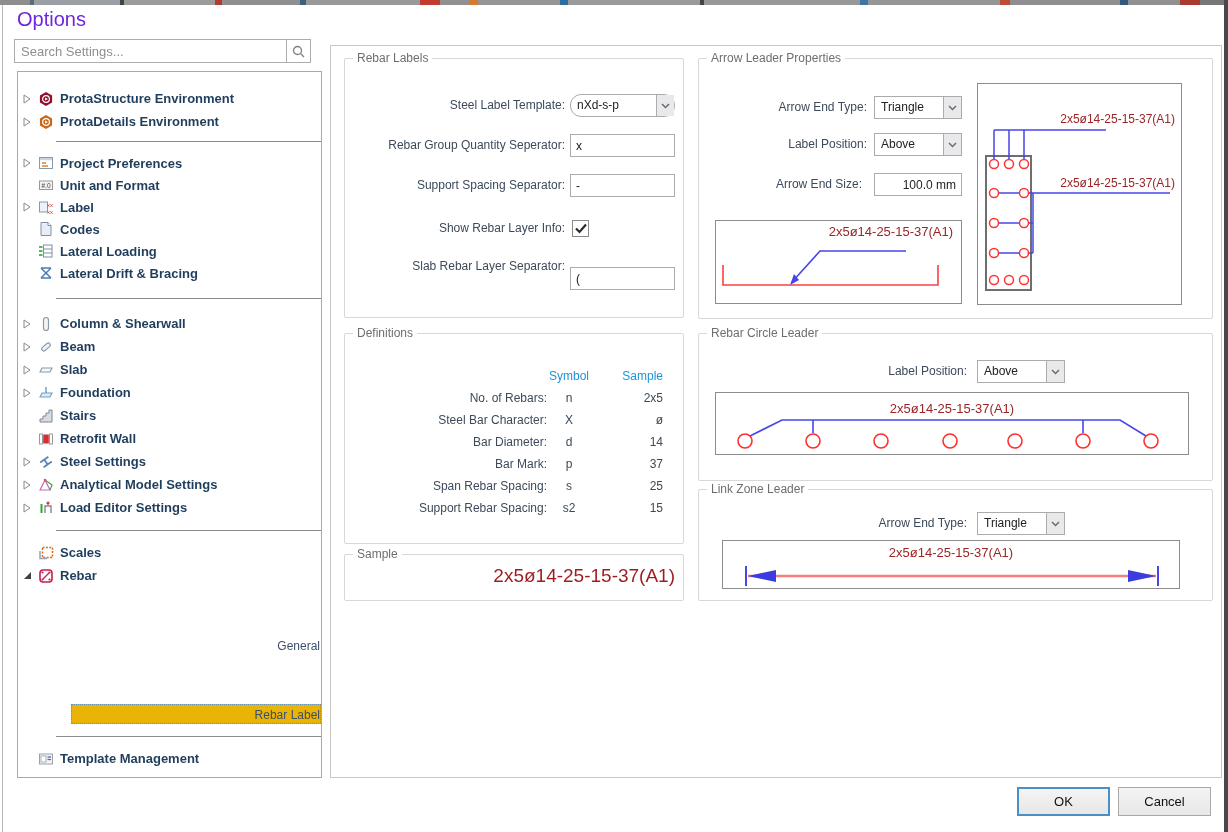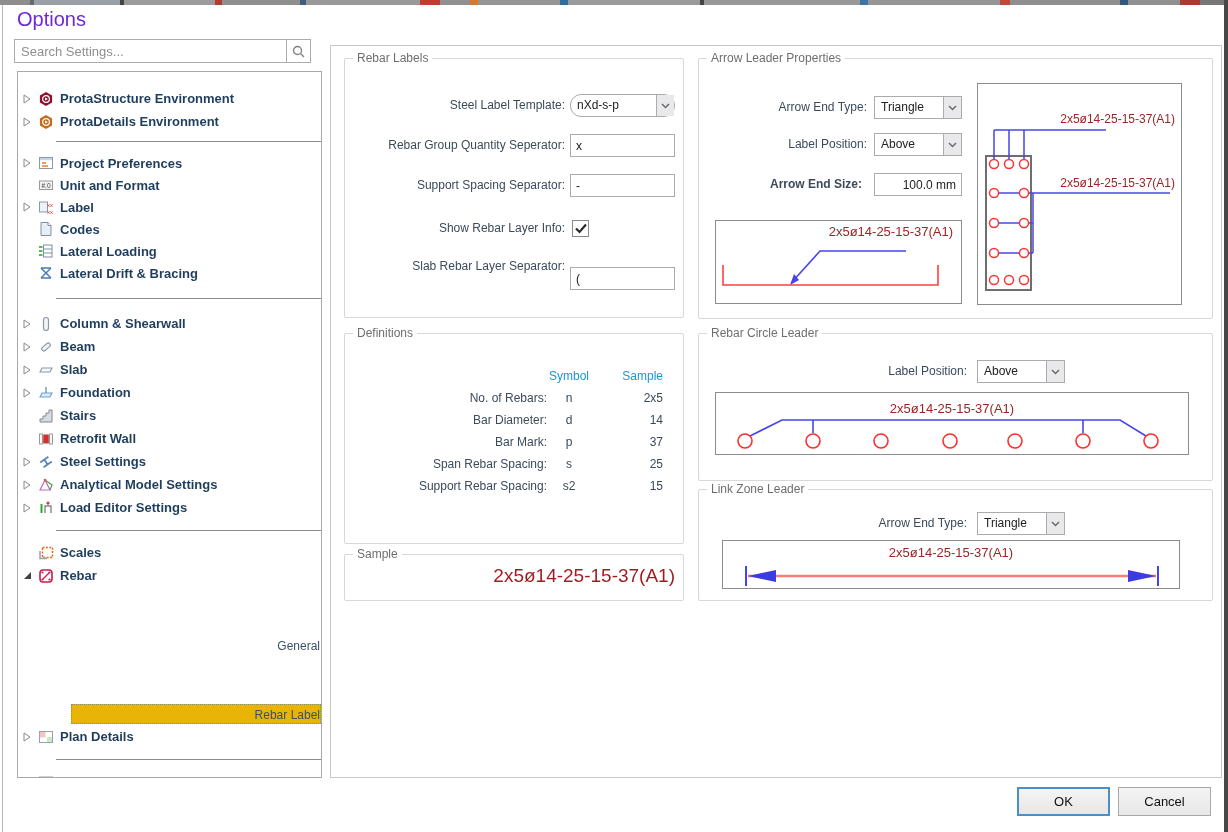--- a/index.html
+++ b/index.html
@@ -360,35 +360,20 @@
           </svg>
         </span>
       <span class="tlabel">Rebar</span>
     </div>
     <div class="trow h22 child">
       <span class="childwrap">General</span>
     </div>
     <div class="trow h22 child">
       <span class="childwrap selected">Rebar Label</span>
     </div>
-    <div class="trow h23">
-      <span class="exp">
-          <svg width="8" height="10">
-            <path d="M1,1 L7,5 L1,9 Z" fill="#fff" stroke="#8a8a8a"></path>
-          </svg>
-        </span>
-      <span class="ticon">
-          <svg width="16" height="16">
-            <rect x="1.5" y="2.5" width="13" height="11" fill="#fff" stroke="#98A2AC"></rect>
-            <rect x="2" y="3" width="5.5" height="5.5" fill="#f4c6c6"></rect>
-            <rect x="9" y="8" width="5" height="5" fill="#cde8c8"></rect>
-          </svg>
-        </span>
-      <span class="tlabel">Plan Details</span>
-    </div>
     <div class="tsep s22">
         <div class="tsepline"></div>
       </div>
     <div class="trow h23">
       <span class="exp"></span>
       <span class="ticon">
           <svg width="16" height="16">
             <rect x="1.5" y="3" width="13" height="10" fill="#f4f4f4" stroke="#98A2AC"></rect>
             <rect x="3" y="5" width="5" height="6" fill="#fff" stroke="#98A2AC" stroke-width="0.8"></rect>
             <line x1="9.5" y1="6" x2="13" y2="6" stroke="#3A70C0" stroke-width="1.3"></line>
@@ -433,20 +418,25 @@
           <span class="def-lbl"></span>
           <span class="def-sym def-head">Symbol</span>
           <span class="def-smp def-head">Sample</span>
         </div>
         <div class="def-row">
           <span class="def-lbl">No. of Rebars:</span>
           <span class="def-sym">n</span>
           <span class="def-smp">2x5</span>
         </div>
         <div class="def-row">
+          <span class="def-lbl">Steel Bar Character:</span>
+          <span class="def-sym">X</span>
+          <span class="def-smp">ø</span>
+        </div>
+        <div class="def-row">
           <span class="def-lbl">Bar Diameter:</span>
           <span class="def-sym">d</span>
           <span class="def-smp">14</span>
         </div>
         <div class="def-row">
           <span class="def-lbl">Bar Mark:</span>
           <span class="def-sym">p</span>
           <span class="def-smp">37</span>
         </div>
         <div class="def-row">
@@ -480,21 +470,21 @@
       </div>
       <div class="field-label" style="left:8px; top:74px; width:160px;">Label Position:</div>
       <div class="select" style="left:175px; top:74px; width:88px;">
         <span class="sel-text">Above</span>
         <span class="sel-btn">
             <svg width="9" height="6">
               <path d="M1,1 L4.5,4.5 L8,1" fill="none" stroke="#6b6b6b" stroke-width="1.5"></path>
             </svg>
           </span>
       </div>
-      <div class="field-label" style="left:3px; top:114px; width:160px;font-weight:bold;">Arrow End Size:</div>
+      <div class="field-label" style="left:3px; top:114px; width:160px;">Arrow End Size:</div>
       <input class="tinput ralign" style="left: 175px; top: 114px; width: 88px;" value="100.0 mm">
 
       <div class="diagrambox" style="left:16px; top:161px; width:247px; height:84px;">
         <svg width="245" height="82" style="position:absolute;left:0;top:0;">
           <path d="M7,44 L7,64 L222,64 L222,44" stroke="#FF4040" fill="none" stroke-width="1.6"></path>
           <path d="M190,30 L104,30 L76,61" stroke="#4646E8" fill="none" stroke-width="1.6"></path>
           <polygon points="74,64 83,59 78,53" fill="#4646E8"></polygon>
         </svg>
         <span class="dlabel" style="right:8px; top:3px;">2x5ø14-25-15-37(A1)</span>
       </div>

